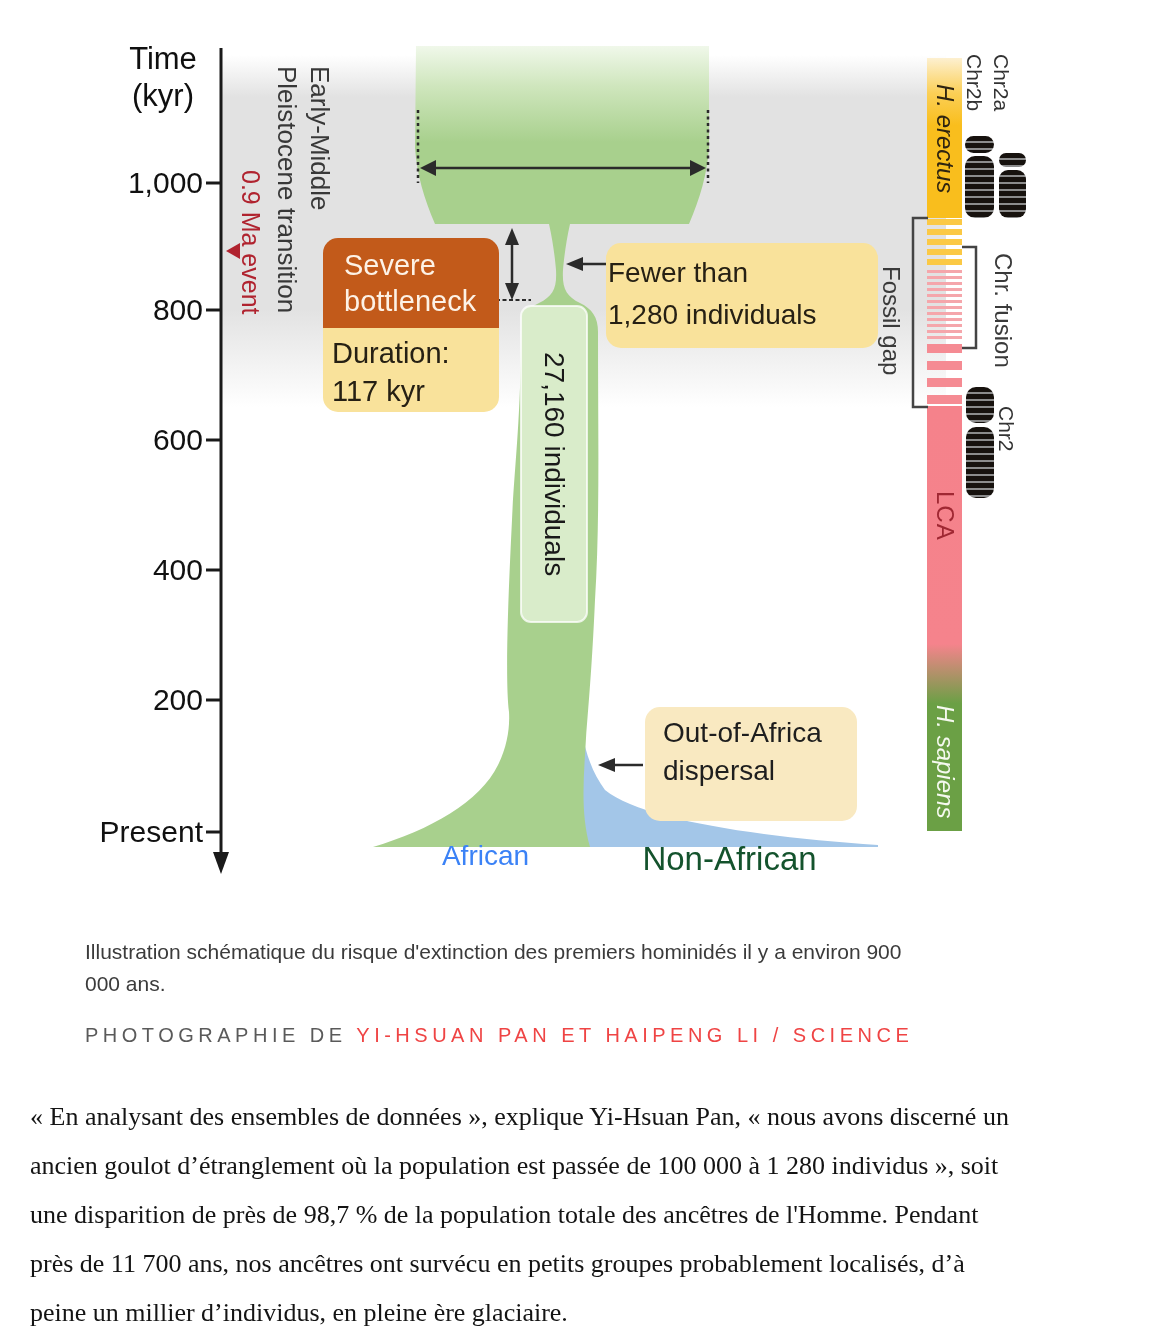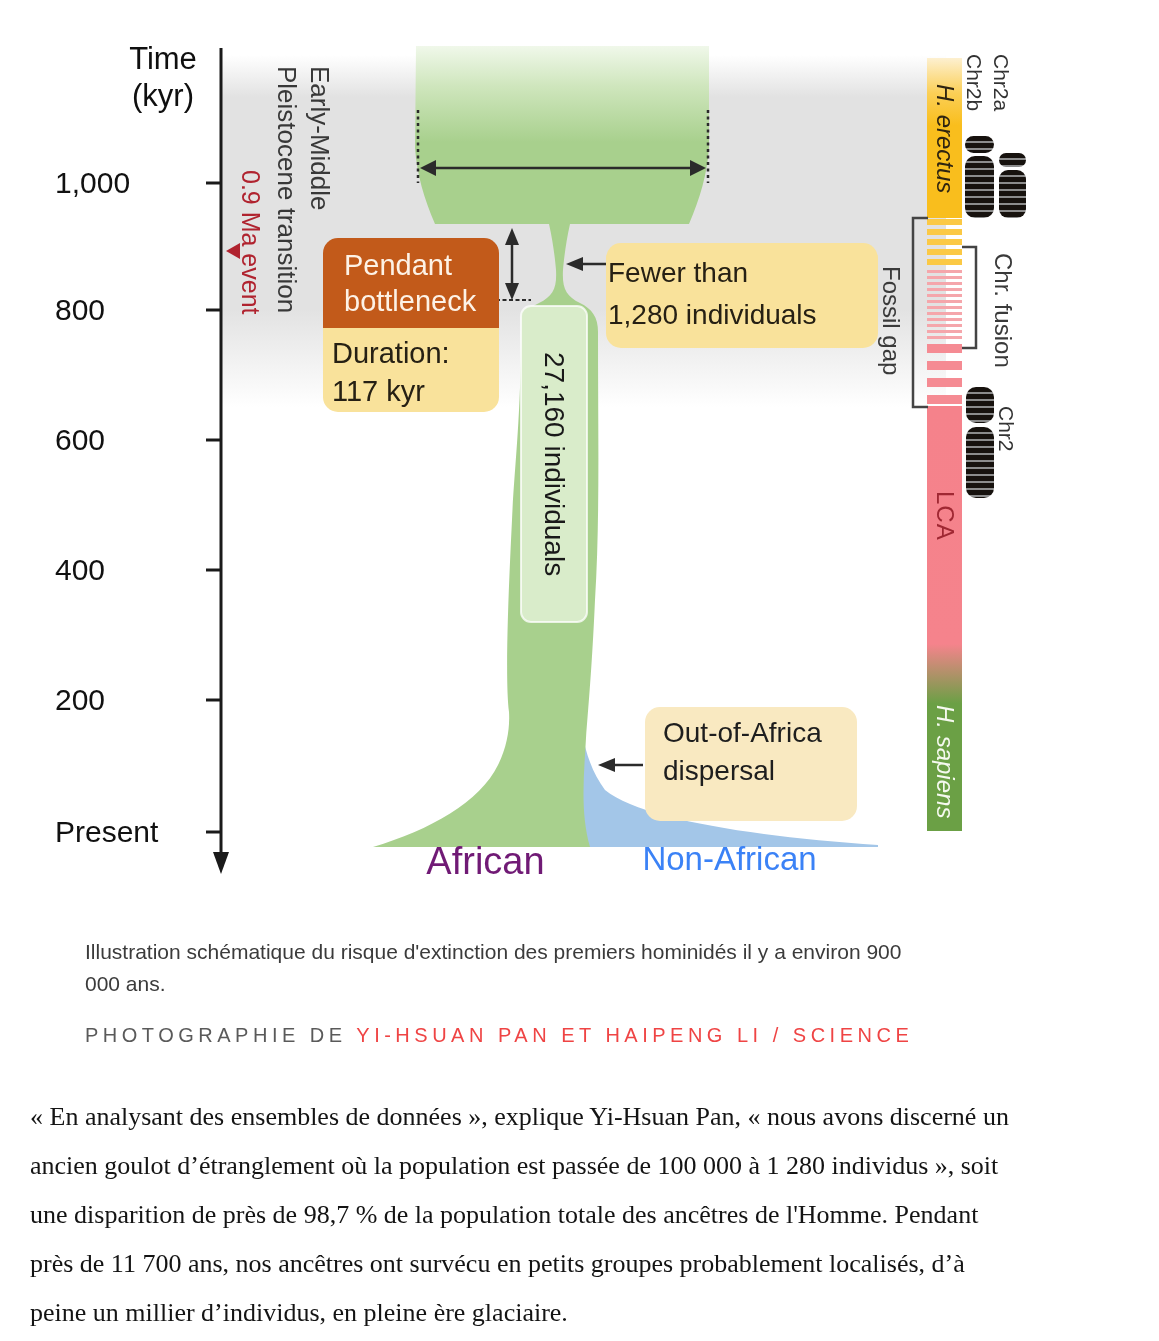--- a/index.html
+++ b/index.html
@@ -4,21 +4,21 @@
 <style>
   * { margin:0; padding:0; box-sizing:border-box; }
   body { background:#ffffff; font-family:"Liberation Sans","DejaVu Sans",sans-serif; }
   .page { position:relative; width:1159px; height:1341px; background:#fff; overflow:hidden; }
   .figure { position:absolute; left:0; top:0; width:1159px; height:905px; }
   .figure svg { position:absolute; left:0; top:0; }
   .abs { position:absolute; }
   .pre { white-space:pre-line; }
   .vtext { writing-mode:vertical-rl; text-orientation:mixed; }
   .vwrap { position:absolute; display:flex; align-items:center; justify-content:center; }
-  .tick-label { position:absolute; left:55px; width:148px; font-size:30px; color:#111; }
+  .tick-label { position:absolute; left:55px; width:148px; text-align:right; font-size:30px; color:#111; }
   .card { position:absolute; border-radius:15px; overflow:hidden; }
   .card-head { color:#fdf2e6; }
   .card-body { color:#262014; }
   .ideo { position:absolute; background:repeating-linear-gradient(180deg,#17120e 0 5px,#8c8c8c 5px 7px); }
   .caption { position:absolute; left:85px; top:936px; width:980px; font-size:21px; line-height:32px; color:#3b3b3b; }
   .credit { position:absolute; left:85px; top:1024px; font-size:20px; letter-spacing:4.5px; color:#5a5a5a; }
   .credit .names { color:#ef4444; }
   .article { position:absolute; left:30px; top:1092px; width:1122px; font-family:"Liberation Serif","DejaVu Serif",serif; font-size:26px; line-height:49px; color:#141414; }
 </style>
 </head>
@@ -155,36 +155,36 @@
 
     <div class="abs vtext" style="left:236px; top:170px; height:292px; font-size:25px; color:#b0232f;">0.9 Ma event</div>
     <div class="abs vtext pre" style="left:266px; top:66px; height:292px; width:70px; font-size:26px; line-height:33px; color:#383838;">Early-Middle
 Pleistocene transition</div>
 
     <div class="vwrap" style="left:521px; top:306px; width:66px; height:316px;">
       <span class="vtext" style="font-size:28px; color:#191919;">27,160 individuals</span>
     </div>
 
     <div class="card" style="left:323px; top:238px; width:176px;">
-      <div class="card-head pre" style="height:90px; padding:9px 0 0 21px; font-size:29px; line-height:36px; background:#c25a1a;">Pendant
+      <div class="card-head pre" style="height:90px; padding:9px 0 0 21px; font-size:29px; line-height:36px; background:#c25a1a;">Severe
 bottleneck</div>
       <div class="card-body pre" style="height:84px; padding:6px 0 0 9px; font-size:29px; line-height:38px; background:#f9e29b;">Duration:
 117 kyr</div>
     </div>
 
     <div class="card" style="left:606px; top:243px; width:272px;">
       <div class="card-body pre" style="height:105px; padding:9px 0 0 2px; font-size:28px; line-height:42px; background:#f9e29b;">Fewer than
 1,280 individuals</div>
     </div>
 
     <div class="card pre" style="left:645px; top:707px; width:212px; height:114px; padding:7px 0 0 18px; font-size:28px; line-height:38px; color:#1e1e1e; background:#f9e9c1;">Out-of-Africa
 dispersal</div>
 
-    <div class="abs" style="left:408px; top:840px; width:155px; text-align:center; font-size:38px; color:#701a75;">African</div>
-    <div class="abs" style="left:612px; top:840px; width:235px; text-align:center; font-size:33px; color:#3b82f6;">Non-African</div>
+    <div class="abs" style="left:408px; top:840px; width:155px; text-align:center; font-size:28px; color:#3b82f6;">African</div>
+    <div class="abs" style="left:612px; top:840px; width:235px; text-align:center; font-size:33px; color:#14532d;">Non-African</div>
 
     <div class="vwrap" style="left:927px; top:64px; width:36px; height:150px;">
       <span class="vtext" style="font-size:24px; font-style:italic; color:#2f2410;">H. erectus</span>
     </div>
     <div class="vwrap" style="left:874px; top:238px; width:34px; height:166px;">
       <span class="vtext" style="font-size:24px; color:#3a3a3a;">Fossil gap</span>
     </div>
     <div class="vwrap" style="left:984px; top:220px; width:38px; height:180px;">
       <span class="vtext" style="font-size:24px; color:#3a3a3a;">Chr. fusion</span>
     </div>

